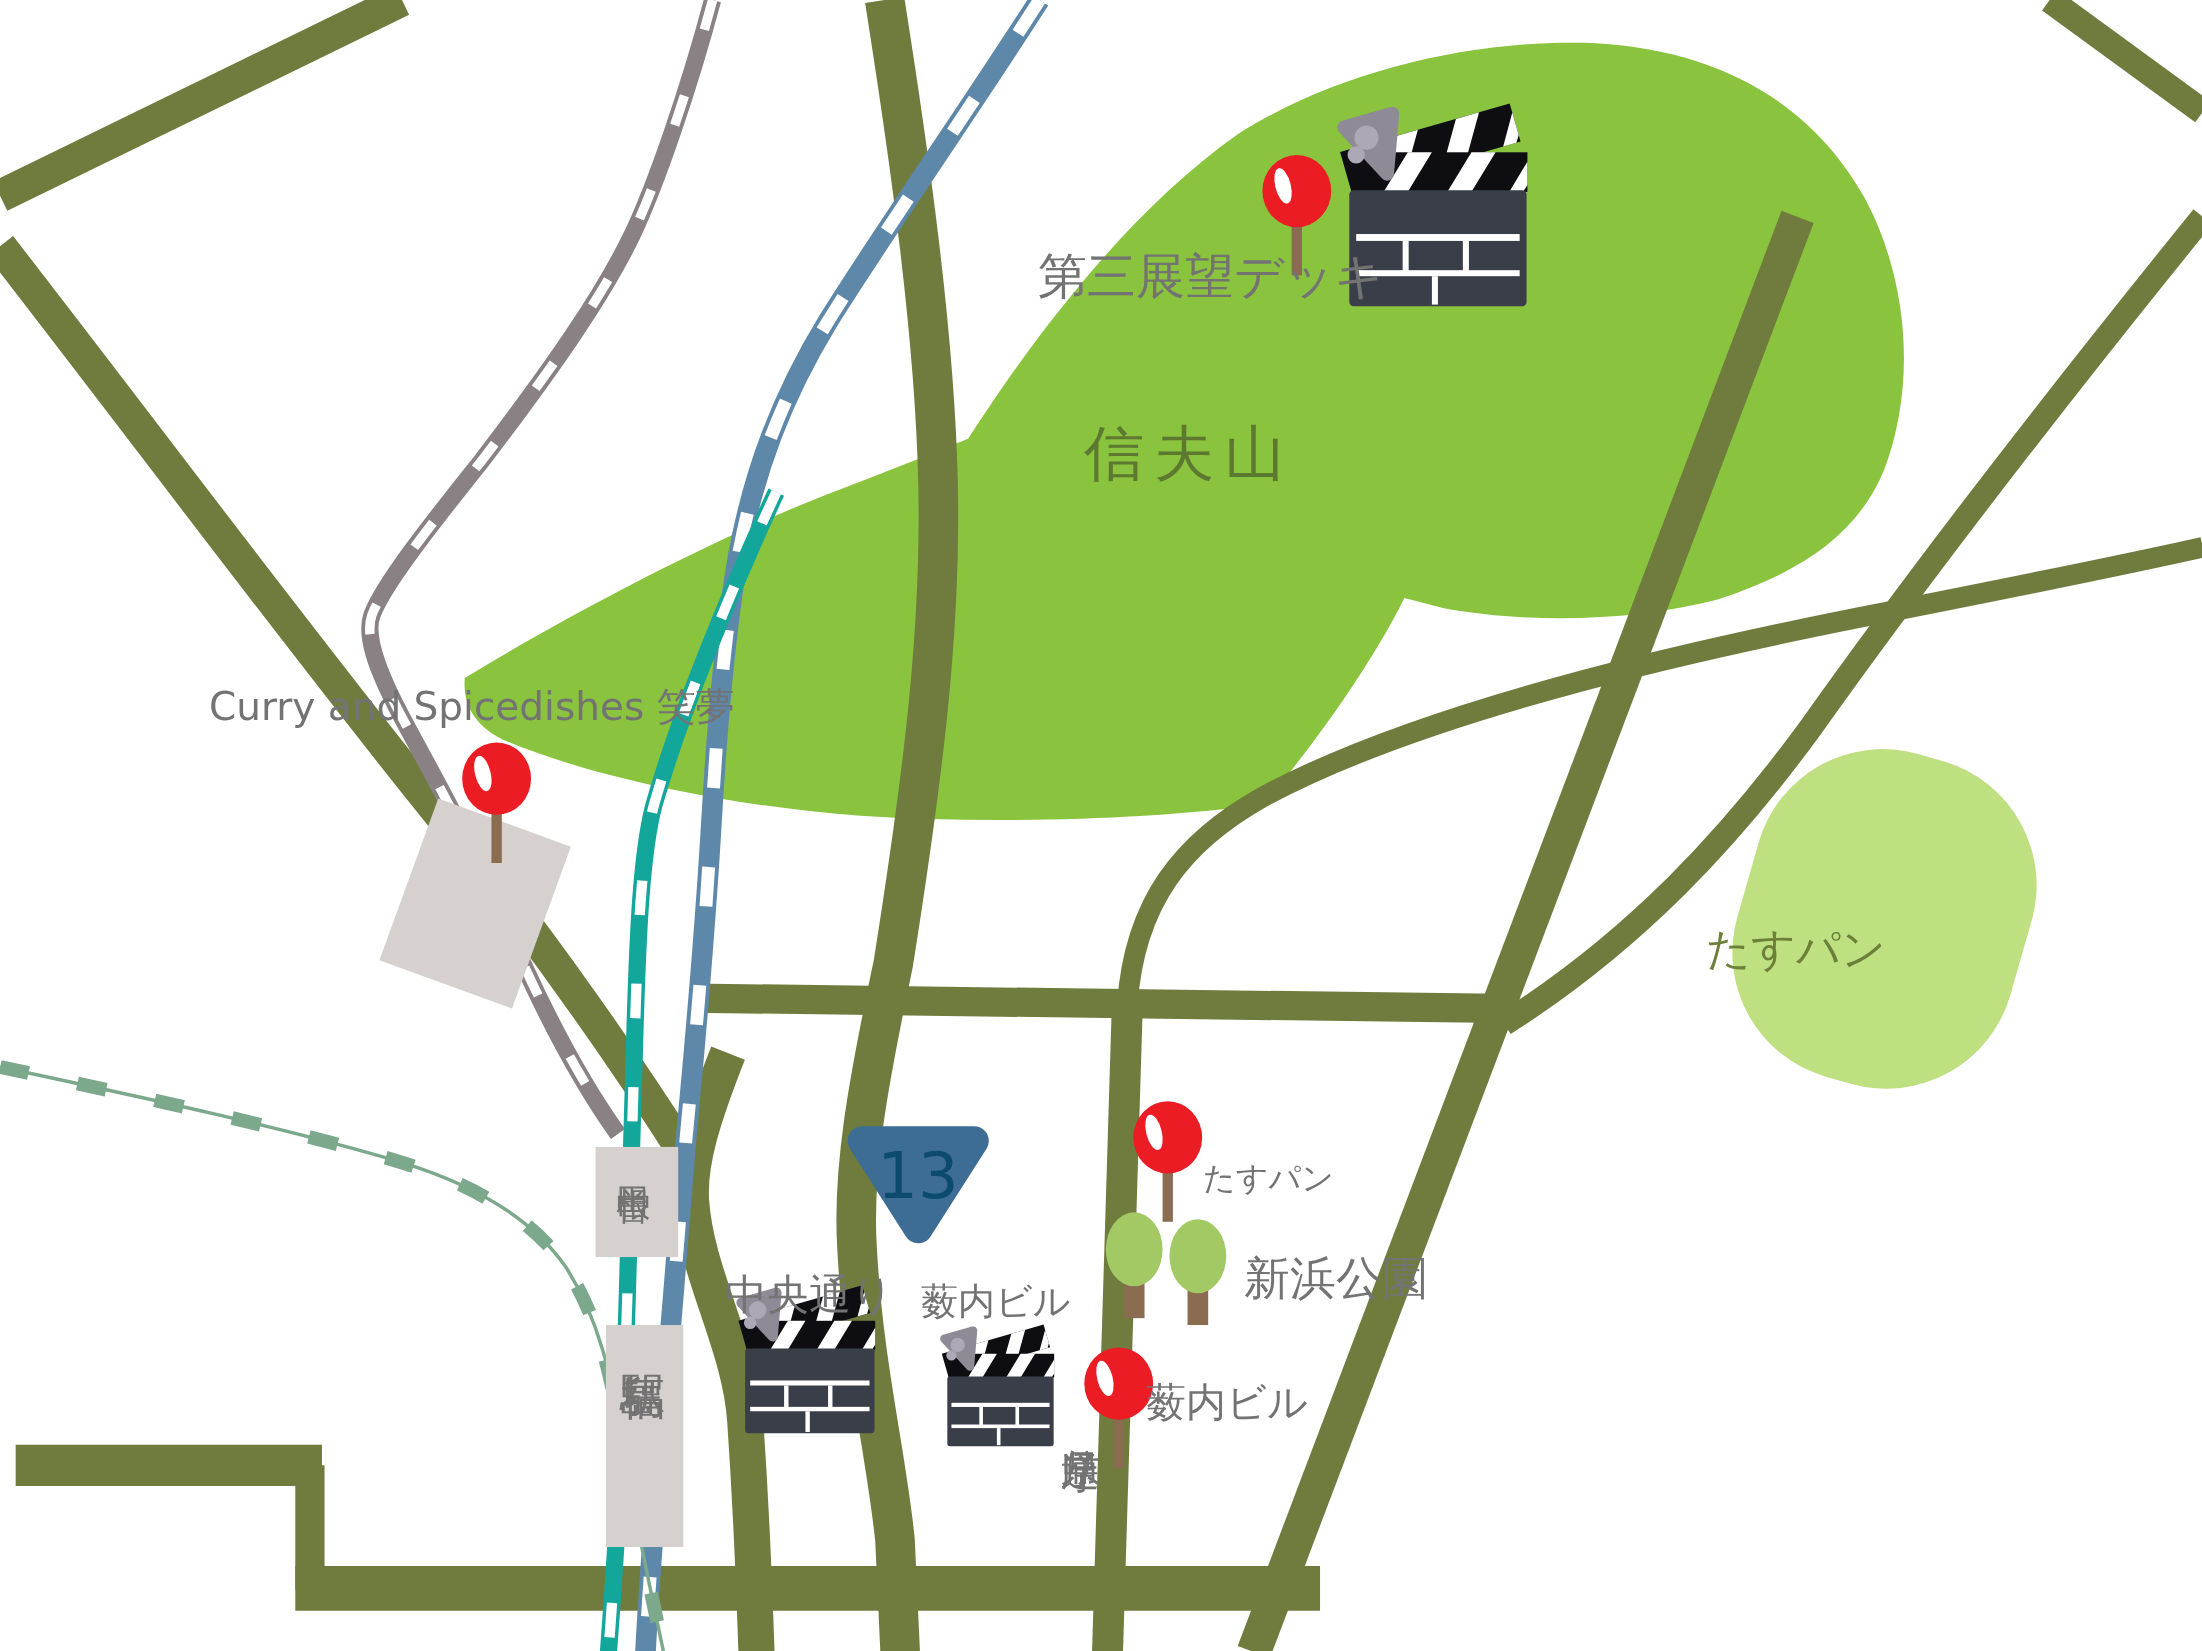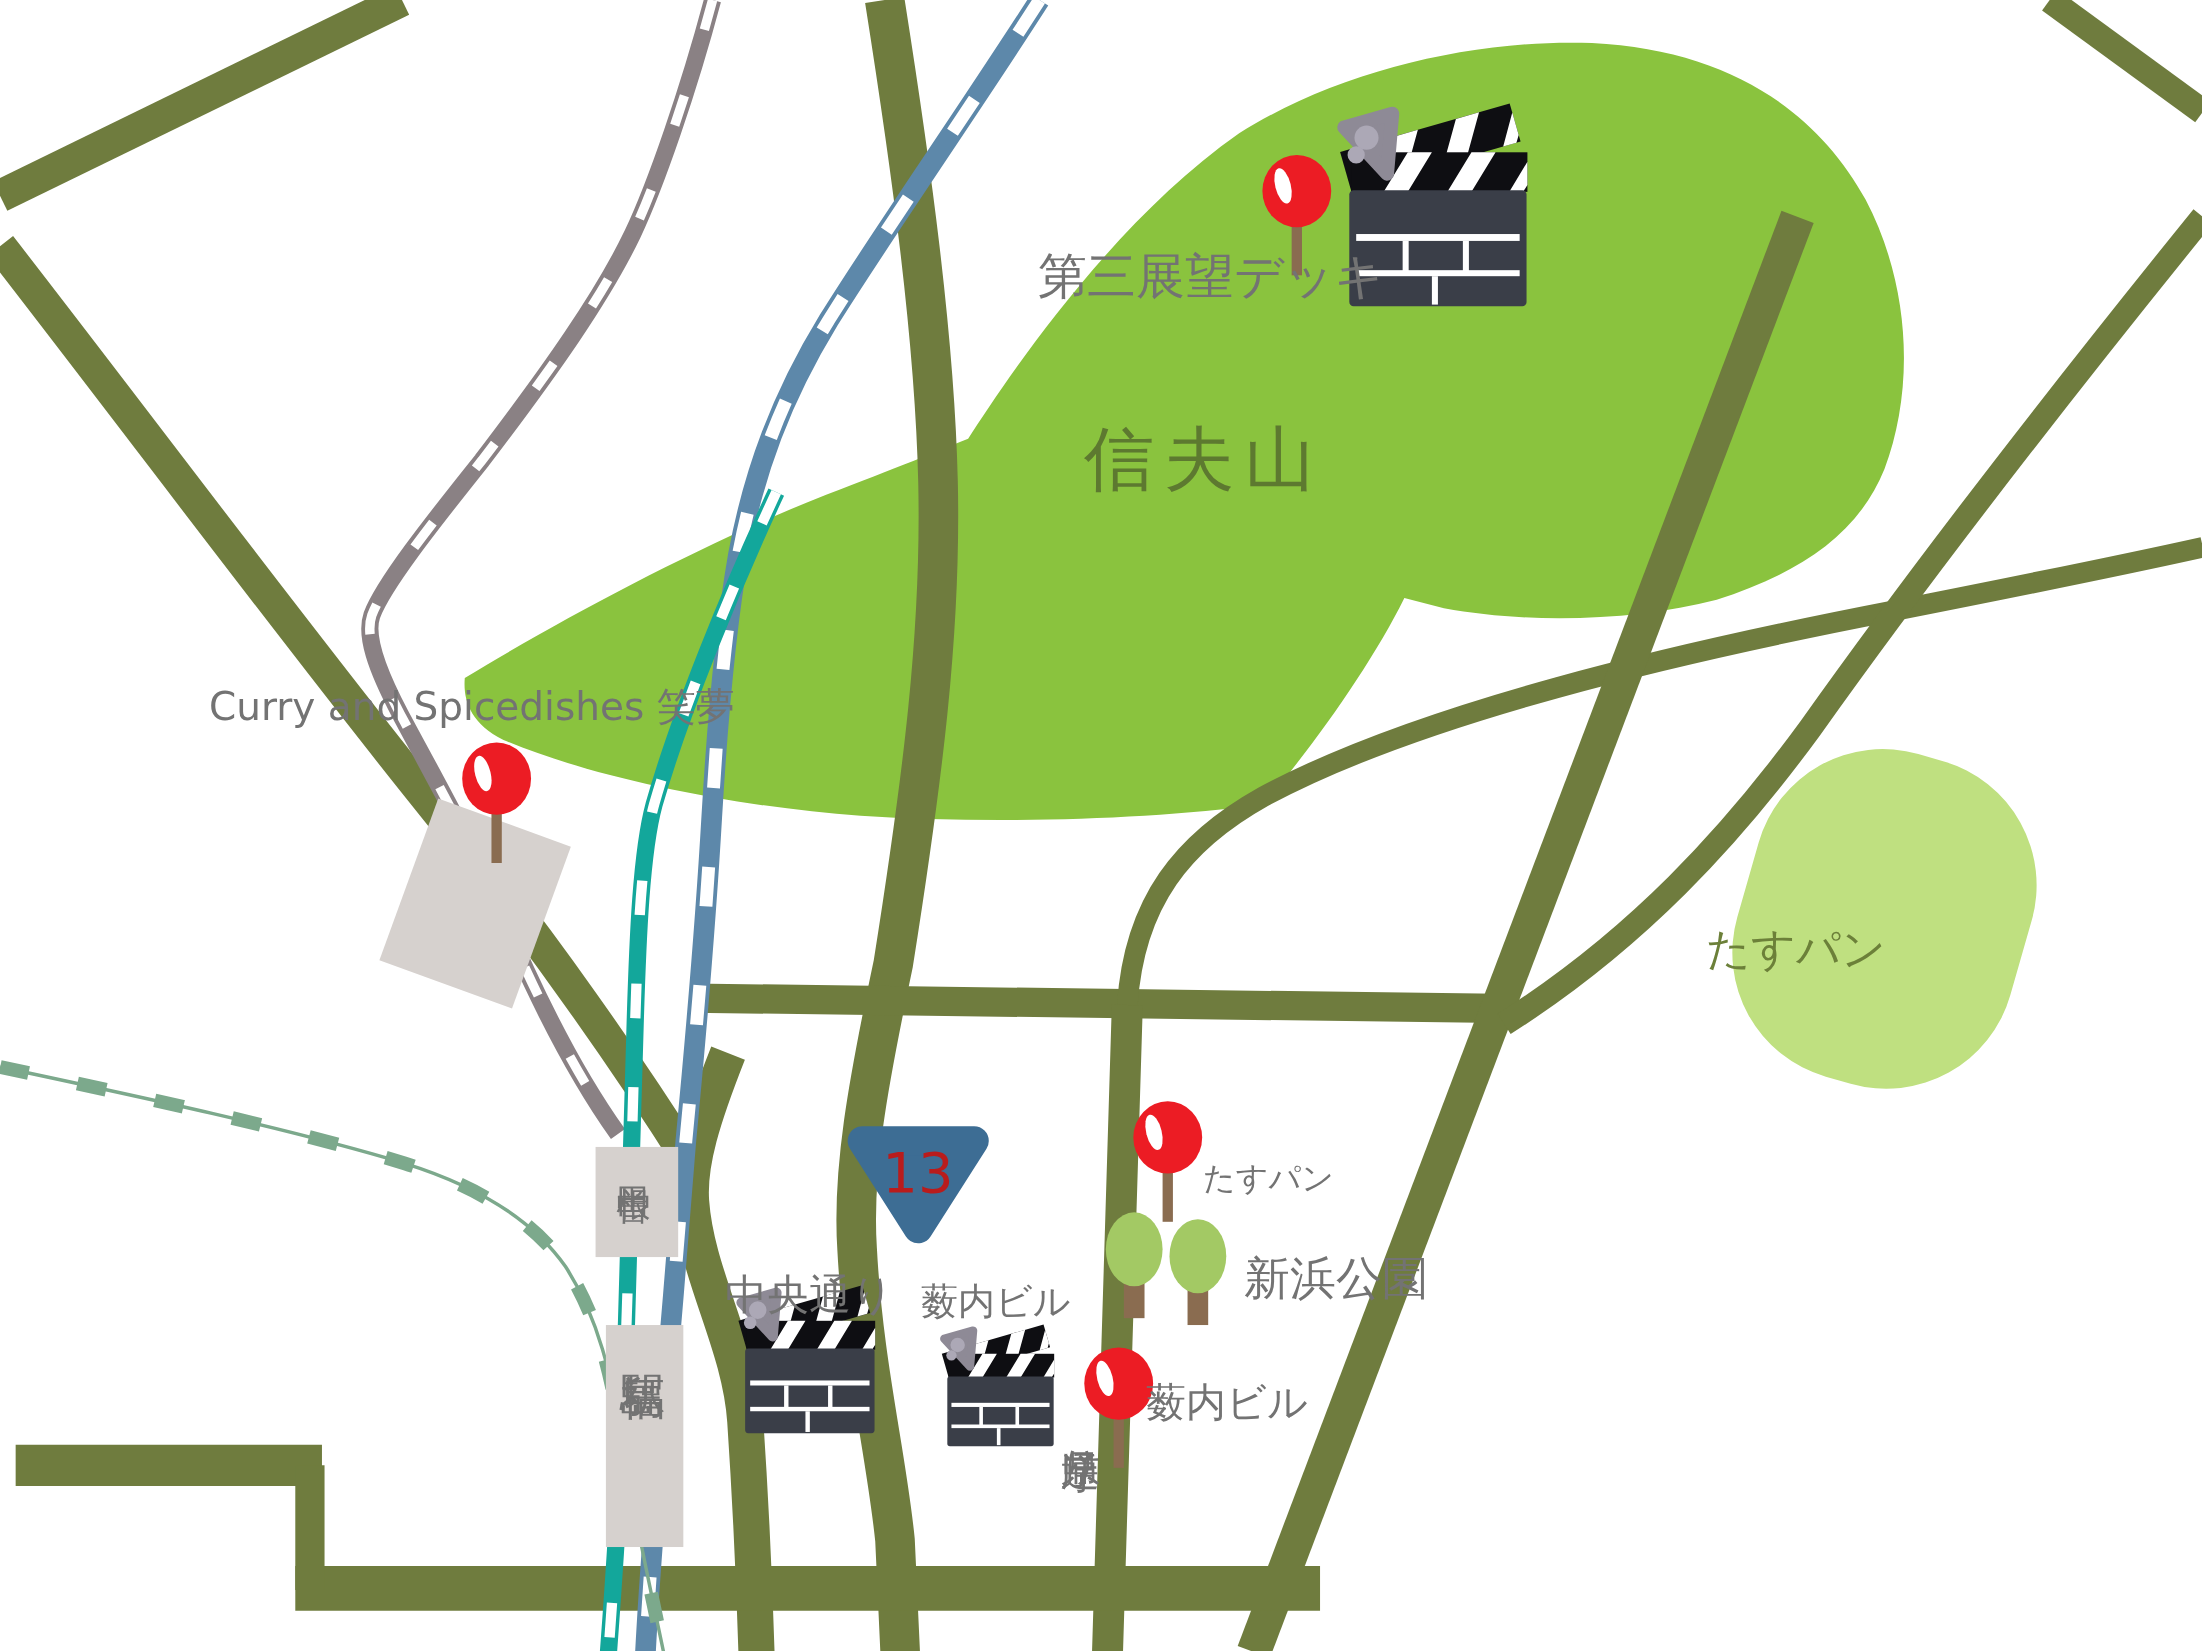--- a/index.html
+++ b/index.html
@@ -2,26 +2,26 @@
 <html style="font-size:13.8px"><head>
 <meta charset="utf-8">
 <style>
   html,body{margin:0;padding:0;background:#fff;}
   .map{position:relative;width:2203px;height:1652px;background:#ffffff;overflow:hidden;
        font-family:"DejaVu Sans","Liberation Sans",sans-serif;}
   .map svg{position:absolute;left:0;top:0;}
   .label{position:absolute;color:#737373;white-space:nowrap;line-height:1.06;font-weight:500;}
   .v{writing-mode:vertical-rl;text-orientation:upright;}
   .lbl-deck{left:1038px;top:251px;font-size:49px;}
-  .lbl-mountain{left:1084px;top:422px;font-size:70px;color:#5D7930;letter-spacing:10.3px;}
+  .lbl-mountain{left:1084px;top:422px;font-size:60px;color:#5D7930;letter-spacing:10.3px;}
   .lbl-curry{left:209px;top:686px;font-size:39px;}
   .lbl-museum{left:189px;top:867px;font-size:49px;}
   .lbl-soneda{left:616px;top:1160px;font-size:34px;}
   .lbl-fukushima{left:619px;top:1339px;font-size:45px;}
-  .lbl-route13{left:863px;top:1143px;width:110px;font-size:56px;color:#b91c1c;text-align:center;font-weight:500;}
+  .lbl-route13{left:863px;top:1143px;width:110px;font-size:64px;color:#0c4a6e;text-align:center;font-weight:500;}
   .lbl-chuo{left:725px;top:1249px;font-size:42px;margin-top:24px;}
   .lbl-shinmachi{left:921px;top:1282px;font-size:37px;}
   .lbl-tasupan{left:1203px;top:1162px;font-size:32px;}
   .lbl-park{left:1244px;top:1254px;font-size:46px;}
   .lbl-yabuuchi{left:1146px;top:1381px;font-size:40px;}
   .lbl-kencho{left:1060px;top:1421px;font-size:39px;}
   .lbl-racecourse{left:1706px;top:926px;font-size:44px;color:#6C8039;}
 </style>
 </head>
 <body>

